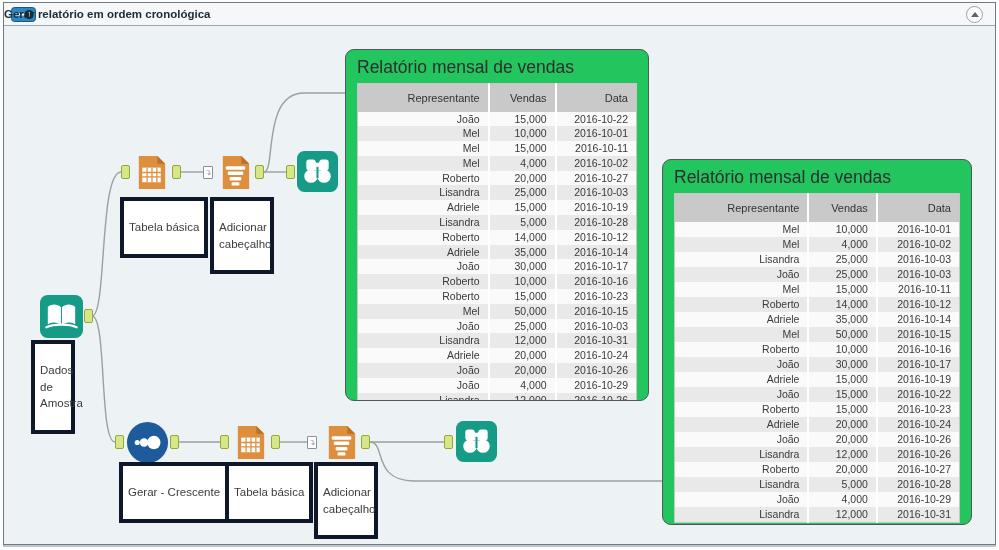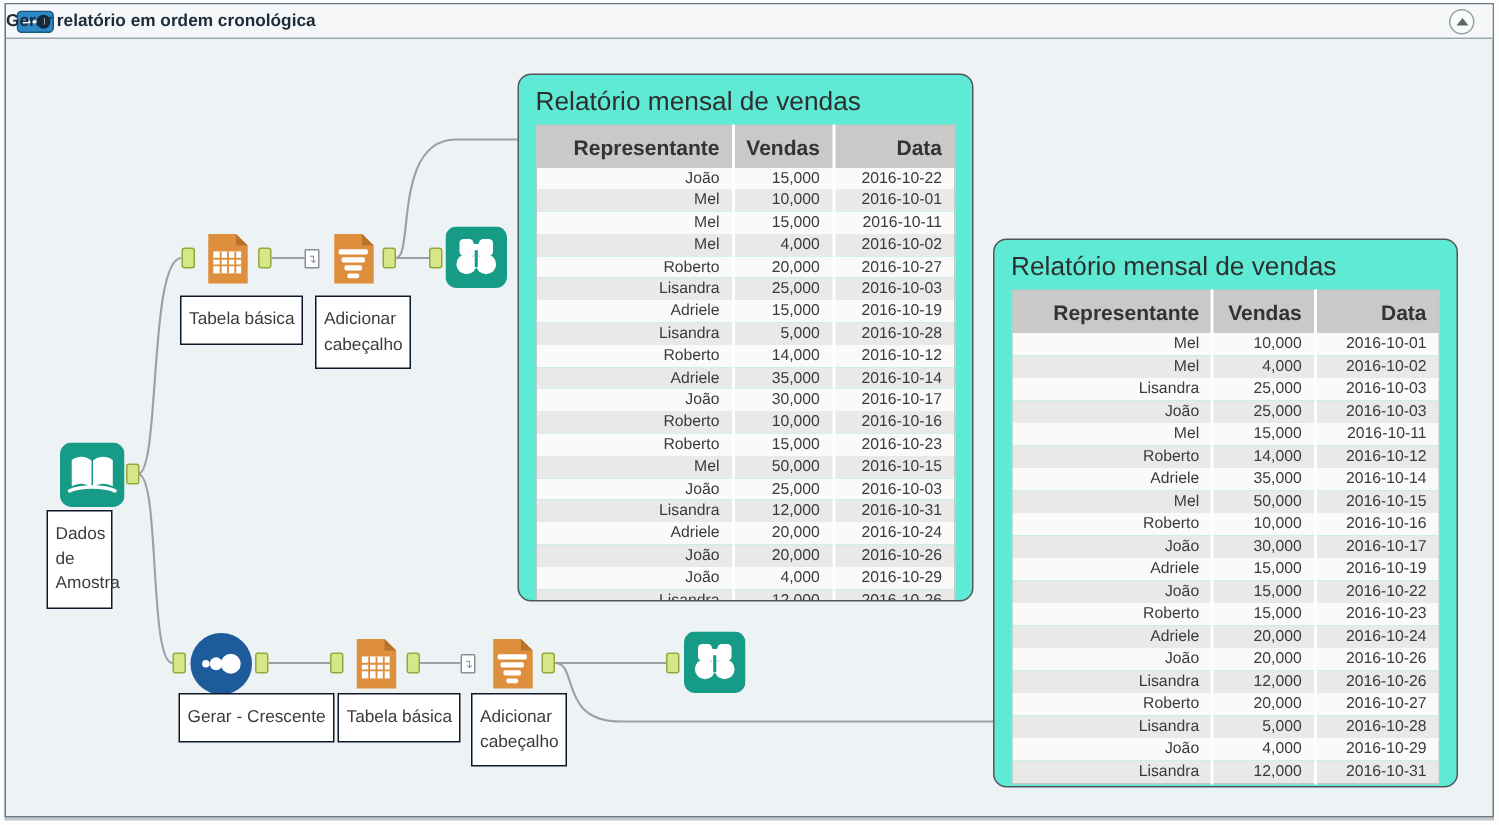--- a/index.html
+++ b/index.html
@@ -19,28 +19,28 @@
   .wires { position:absolute; left:0; top:0; width:991px; height:518px; }
   .wires path { stroke:#9aa0a3; stroke-width:1.4; fill:none; }
 
   .tool { position:absolute; }
   .tool svg { display:block; }
 
   .anchor { position:absolute; width:9px; height:14px; background:#d7e788; border:1px solid #93a83d; border-radius:2px; }
   .anchor-white { position:absolute; width:10px; height:13px; background:#fff; border:1px solid #8a9097; border-radius:1px;
                   display:flex; align-items:center; justify-content:center; font-size:8px; color:#8a9097; line-height:1; }
 
-  .tool-label { position:absolute; background:#fff; border:1px solid #0f172a; color:#3c3c3c;
-                font-size:11.5px; line-height:1.45; padding:7px 5px; }
-
-  .report { position:absolute; background:#5eead4; border:1.6px solid #50565b; border-radius:9px; overflow:hidden; }
+  .tool-label { position:absolute; background:#fff; border:4px solid #0f172a; color:#3c3c3c;
+                font-size:11.5px; line-height:1.45; padding:18px 5px; }
+
+  .report { position:absolute; background:#22c55e; border:1.6px solid #50565b; border-radius:9px; overflow:hidden; }
   .report-title { margin:7px 12px 5px 11px; font-size:17.5px; color:#2e2e2e; }
   .report-table-wrap { margin:0 11px; }
   .report table { width:100%; border-collapse:collapse; table-layout:fixed; border:1px solid #c6c6c6; }
-  .report th { background:#c9c9c9; font-weight:700; font-size:14px; color:#333; text-align:right;
+  .report th { background:#c9c9c9; font-weight:400; font-size:11px; color:#333; text-align:right;
                padding:1px 8px 1px 0; height:28px; border-right:2px solid #fff; }
   .report th:last-child { border-right:none; }
   .report td { font-size:10.5px; color:#3a3a3a; text-align:right; padding:0 8px 0 0;
                border-right:2px solid #fff; }
   .report td:last-child { border-right:none; }
   .report tbody tr:nth-child(odd) td { background:#fafafa; }
   .report tbody tr:nth-child(even) td { background:#e9e9e9; }
   .report th:nth-child(1), .report td:nth-child(1) { width:47%; }
   .report th:nth-child(2), .report td:nth-child(2) { width:24%;margin-left:30px; }
   .report th:nth-child(3), .report td:nth-child(3) { width:29%; }

